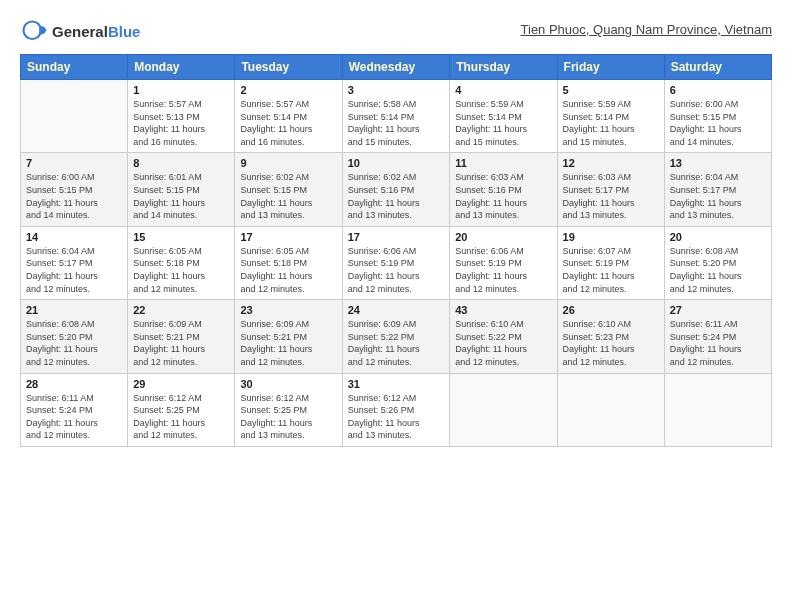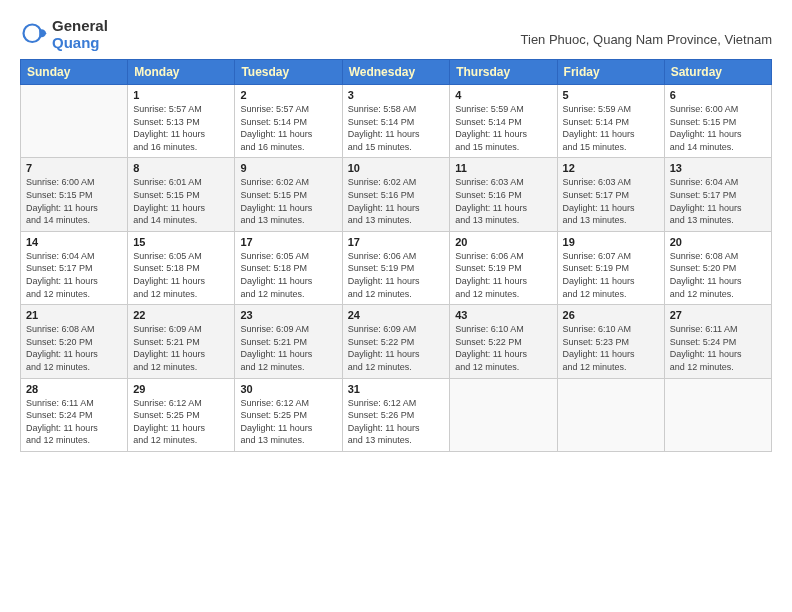--- a/index.html
+++ b/index.html
@@ -20,21 +20,21 @@
       justify-content: space-between;
       margin-bottom: 4px;
     }
     .logo {
       display: flex;
       align-items: center;
       gap: 4px;
     }
     .logo-text {
       display: flex;
-      flex-direction: column;
+      flex-direction: row;
       line-height: 1.1;
     }
     .logo-general {
       font-size: 15px;
       font-weight: bold;
       color: #333;
     }
     .logo-blue {
       font-size: 15px;
       font-weight: bold;
@@ -49,21 +49,22 @@
     }
     .month-title {
       font-size: 32px;
       font-weight: bold;
       color: #222;
       line-height: 1.1;
     }
     .subtitle {
       font-size: 13px;
       color: #444;
-      margin-top: 14px;
+      margin-top: 4px;
+      text-decoration: underline;
     }
     .calendar {
       width: 100%;
       border-collapse: collapse;
       margin-top: 8px;
     }
     .calendar th {
       background: #3a7bd5;
       color: #fef9c3;
       font-size: 12px;
@@ -106,21 +107,21 @@
 
 <div class="page">
   <div class="header-top">
     <div class="logo">
       <svg class="logo-icon" viewBox="0 0 32 32">
         <circle cx="14" cy="14" r="10" fill="none" stroke="#3a7bd5" stroke-width="2.5"></circle>
         <path d="M22 10 Q28 8 30 14 Q28 20 22 18" fill="#3a7bd5"></path>
       </svg>
       <div class="logo-text">
         <span class="logo-general">General</span>
-        <span class="logo-blue">Quang</span>
+        <span class="logo-blue">Blue</span>
       </div>
     </div>
     <div class="title-block">
       <div class="subtitle">Tien Phuoc, Quang Nam Province, Vietnam</div>
     </div>
   </div>
 
   <table class="calendar">
     <thead>
       <tr>

